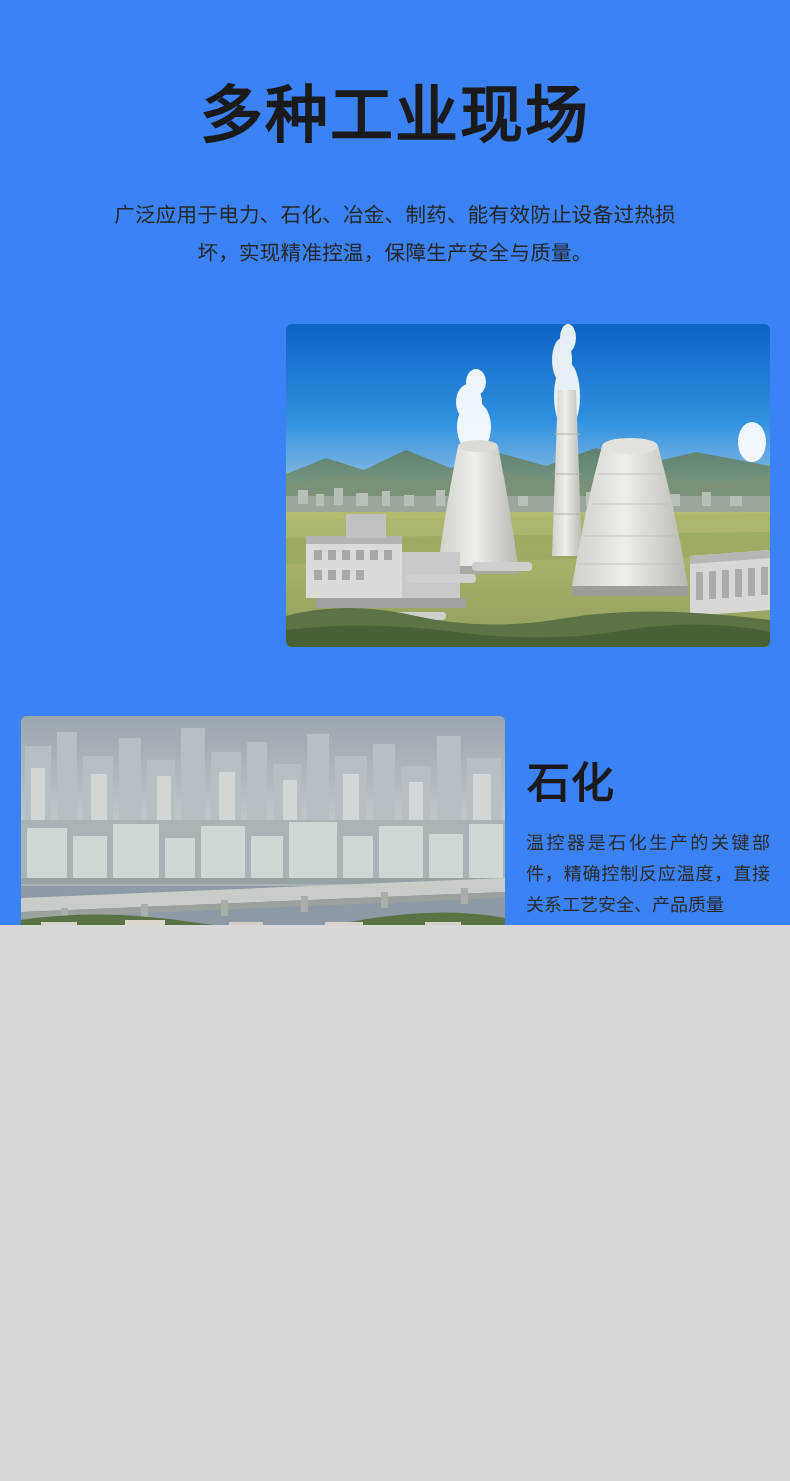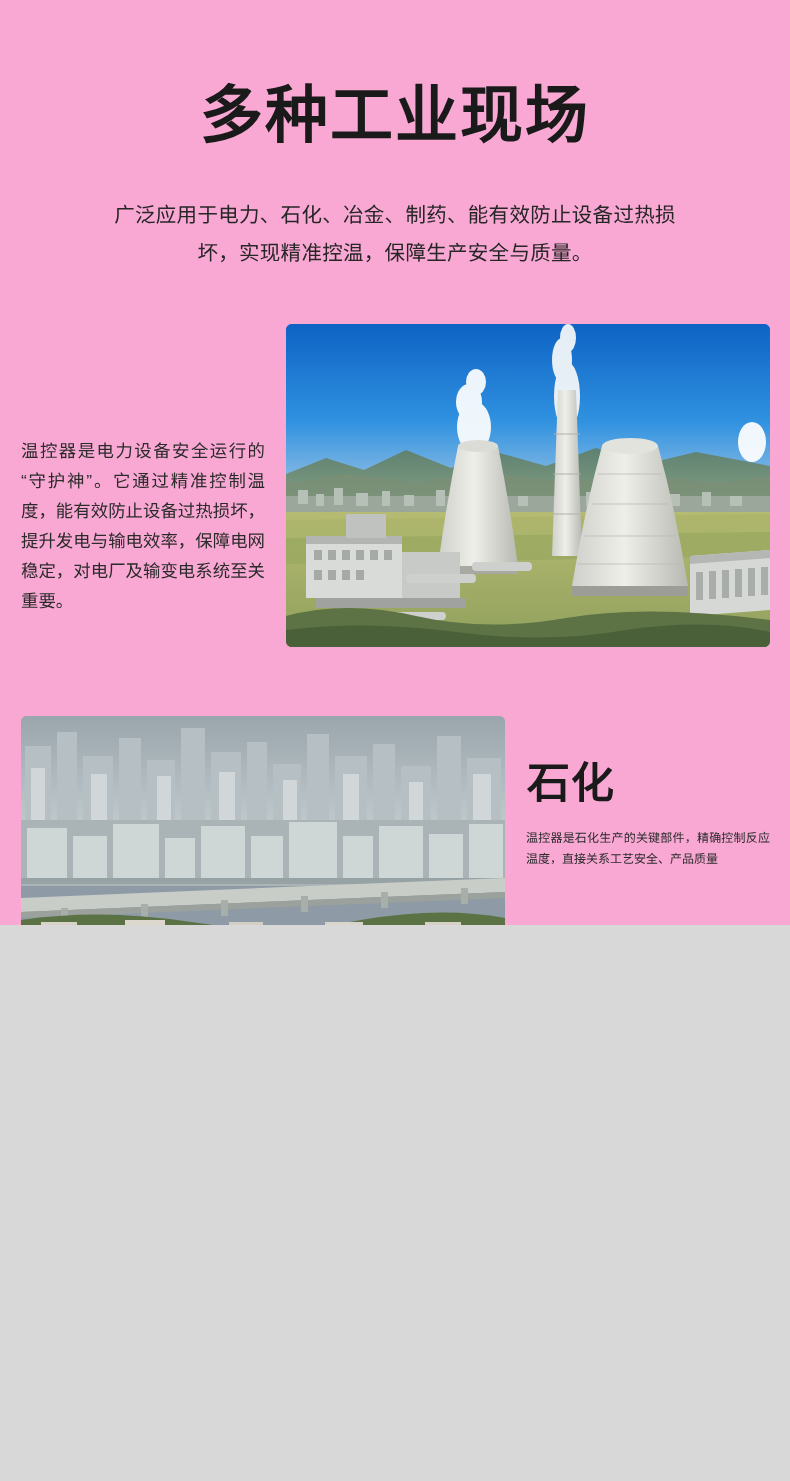--- a/index.html
+++ b/index.html
@@ -17,21 +17,21 @@
     position: relative;
     width: 790px;
     height: 1481px;
   }
   .white-panel {
     position: absolute;
     left: 0;
     top: 0;
     width: 790px;
     height: 925px;
-    background: #f9a8d4;
+    background: #3b82f6;
     overflow: hidden;
   }
   .headline {
     position: absolute;
     top: 78px;
     left: 0;
     width: 790px;
     text-align: center;
     font-size: 63px;
     font-weight: bold;
@@ -91,21 +91,21 @@
     font-size: 43px;
     font-weight: bold;
     color: #1a1a1a;
     letter-spacing: 1px;
   }
   .sec-petro-body {
     position: absolute;
     left: 526px;
     top: 828px;
     width: 244px;
-    font-size: 12px;
+    font-size: 18px;
     line-height: 1.72;
     color: #2b2b2b;
     text-align: justify;
     text-justify: inter-ideograph;
   }
   .petro-photo {
     position: absolute;
     left: 21px;
     top: 716px;
     width: 484px;
@@ -119,21 +119,20 @@
 </head>
 <body>
 
 <div class="page">
 
   <div class="white-panel">
 
     <div class="headline">多种工业现场</div>
     <div class="subhead">广泛应用于电力、石化、冶金、制药、能有效防止设备过热损坏，实现精准控温，保障生产安全与质量。</div>
 
-    <div class="sec-power-body">温控器是电力设备安全运行的“守护神”。它通过精准控制温度，能有效防止设备过热损坏，提升发电与输电效率，保障电网稳定，对电厂及输变电系统至关重要。</div>
 
     <div class="power-photo photo">
       <svg width="484" height="323" viewBox="0 0 484 323" xmlns="http://www.w3.org/2000/svg">
         <defs>
           <linearGradient id="skyGrad" x1="0" y1="0" x2="0" y2="1">
             <stop offset="0%" stop-color="#0e63c4"></stop>
             <stop offset="55%" stop-color="#2f91e0"></stop>
             <stop offset="100%" stop-color="#9fc6e4"></stop>
           </linearGradient>
           <linearGradient id="hillGrad" x1="0" y1="0" x2="0" y2="1">

